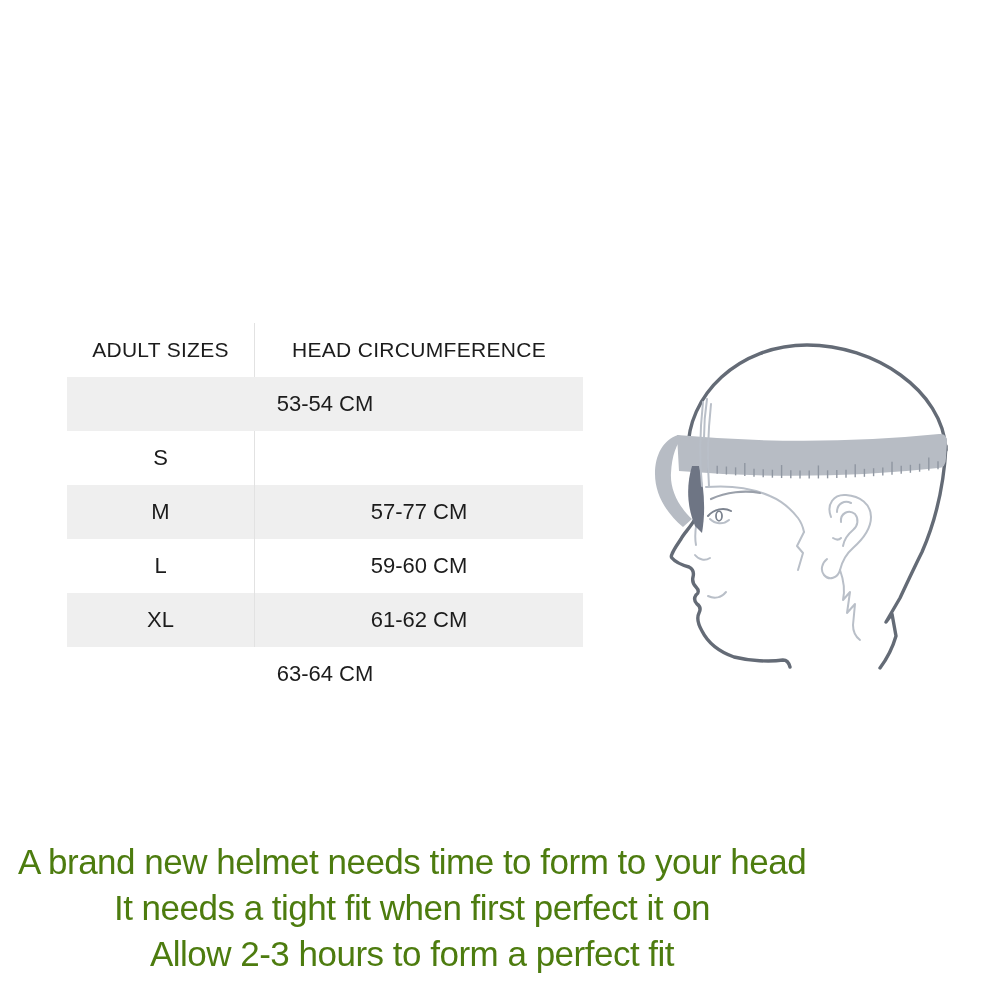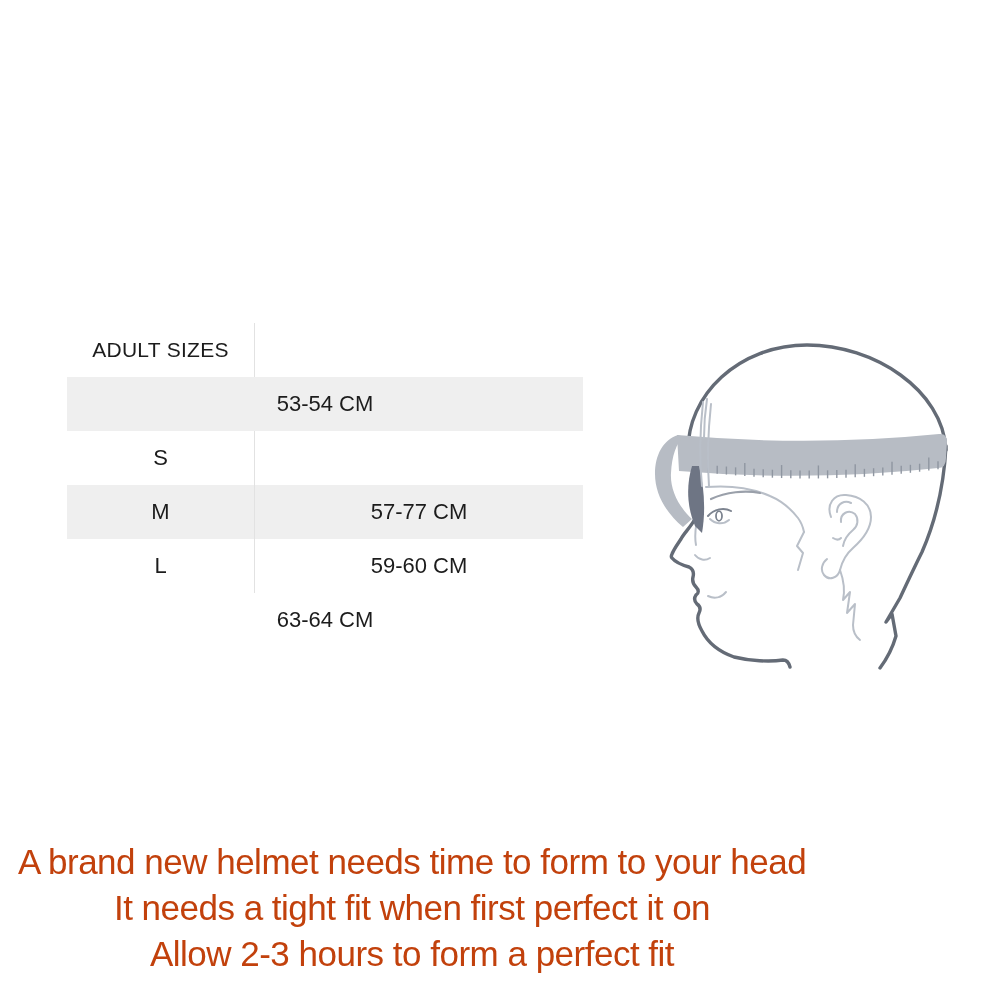--- a/index.html
+++ b/index.html
@@ -34,44 +34,49 @@
   .dark-line{fill:none;stroke:var(--outline-dark);stroke-width:3.4;stroke-linecap:round;stroke-linejoin:round;}
   .light-line{fill:none;stroke:var(--outline-light);stroke-width:2;stroke-linecap:round;stroke-linejoin:round;}
   .mid-line{fill:none;stroke:var(--outline-mid);stroke-width:2.2;stroke-linecap:round;}
   .eye-line{fill:none;stroke:#7d8490;stroke-width:2;stroke-linecap:round;}
   .tape-fill{fill:var(--tape);stroke:none;}
   .fold-fill{fill:var(--tape-fold);stroke:none;}
   #tape-ticks line{stroke:var(--tape-tick);stroke-width:1.4;}
 
   
   .fit-note{position:absolute;left:0;right:0;top:839px;text-align:center;
-    font-size:35px;line-height:46px;letter-spacing:-0.5px;color:#c2410c;}
+    font-size:35px;line-height:46px;letter-spacing:-0.5px;color:#4d7c0f;}
 </style>
 </head>
 <body>
 
 <div class="canvas">
 
   <div class="size-table">
     <div class="thead">
       <div class="cell col1">ADULT SIZES</div>
+      <div class="cell col2">HEAD CIRCUMFERENCE</div>
     </div>
     <div class="tr alt">
       <div class="cell col2">53-54 CM</div>
     </div>
     <div class="tr">
       <div class="cell col1">S</div>
     </div>
     <div class="tr alt">
       <div class="cell col1">M</div>
       <div class="cell col2">57-77 CM</div>
     </div>
     <div class="tr">
       <div class="cell col1">L</div>
       <div class="cell col2">59-60 CM</div>
+    </div>
+    <div class="tr alt">
+      <div class="cell col1">XL</div>
+      <div class="cell col2">61-62 CM</div>
     </div>
     <div class="tr">
       <div class="cell col2">63-64 CM</div>
     </div>
   </div>
 
   <svg class="illustration" viewBox="0 0 320 360" aria-hidden="true">
     <g>
 
       <path class="dark-line" d="M 38,114 C 36,54 90,5 157,5 C 224,5 293,50 296,110"></path>

